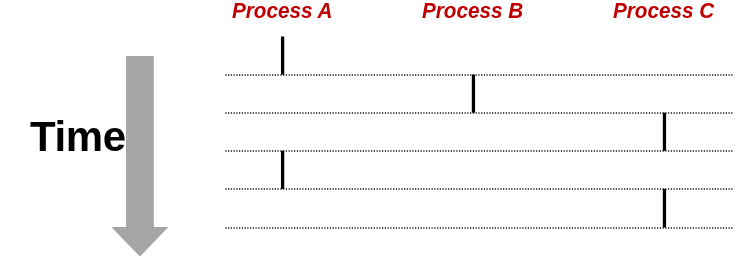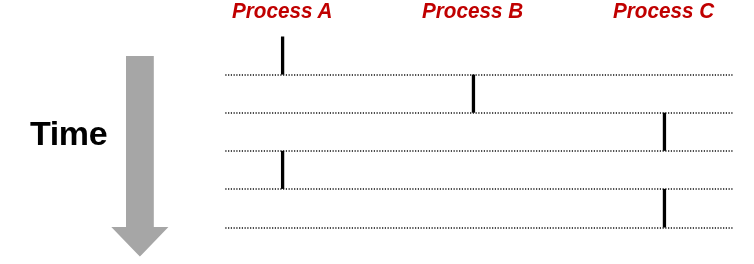--- a/index.html
+++ b/index.html
@@ -25,21 +25,21 @@
     position: absolute;
     left: 105px;
     top: 50px;
   }
   .time-label {
     position: absolute;
     left: 30px;
     top: 116px;
     font-family: "Liberation Sans", sans-serif;
     font-weight: bold;
-    font-size: 34px;
+    font-size: 42px;
     line-height: 1;
     color: #000000;
     letter-spacing: -0.4px;
     white-space: nowrap;
   }
   .proc-label {
     position: absolute;
     top: 0px;
     font-family: "Liberation Sans", sans-serif;
     font-weight: bold;

